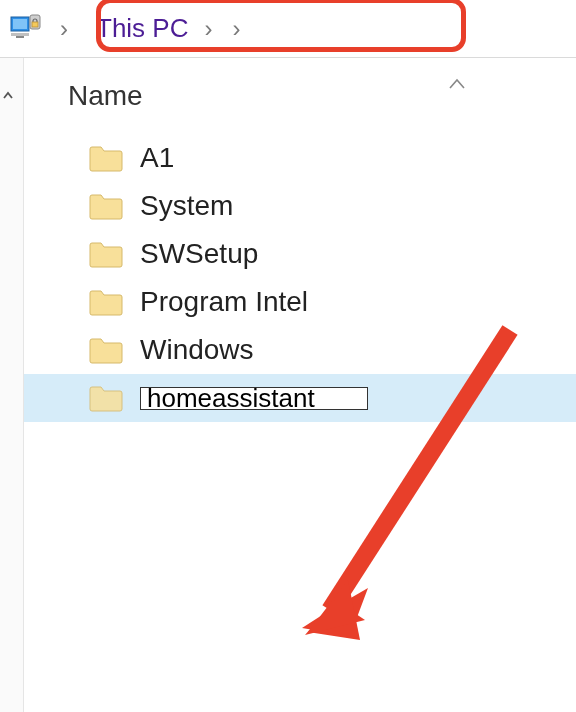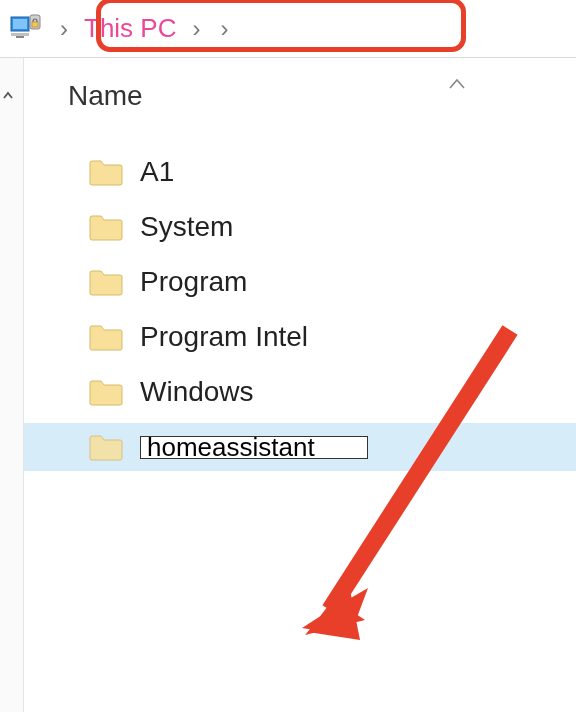--- a/index.html
+++ b/index.html
@@ -34,22 +34,23 @@
       height: 100%;
     }
     .chevron {
       color: #7a7a7a;
       font-size: 24px;
       padding: 0 10px;
       user-select: none;
     }
     .crumb {
       font-size: 26px;
-      color: #ec4899;
+      color: #4c1d95;
       padding: 2px 6px;
+      margin-left: 12px;
     }
     .breadcrumb-highlight {
       position: absolute;
       left: 96px;
       top: -2px;
       width: 370px;
       height: 54px;
       border: 5px solid #e83f2a;
       border-radius: 14px;
       pointer-events: none;
@@ -73,37 +74,37 @@
     }
     .main {
       flex: 1;
       padding-left: 44px;
       padding-top: 22px;
     }
     .header-row {
       display: flex;
       align-items: center;
       position: relative;
-      margin-bottom: 36px;
+      margin-bottom: 22px;
     }
     .col-name {
       font-size: 28px;
       color: #333;
     }
     .sort-caret {
       font-size: 18px;
       color: #777;
       position: absolute;
       left: 380px;
       top: -6px;
     }
     .folder-list {
       display: flex;
       flex-direction: column;
-      gap: 7px;
+      gap: 0;
     }
     .folder-row {
       display: flex;
       align-items: center;
       height: 48px;
       padding-left: 20px;
     }
     .folder-icon {
       width: 36px;
       height: 30px;
@@ -206,21 +207,21 @@
             </svg>
         </span>
         <span class="folder-label">System</span>
       </div>
       <div class="folder-row">
         <span class="folder-icon">
           <svg viewBox="0 0 36 30">
               <path d="M2 6 L2 26 Q2 28 4 28 L32 28 Q34 28 34 26 L34 10 Q34 8 32 8 L16 8 L13 4 L4 4 Q2 4 2 6 Z" fill="#f8e09a" stroke="#d6b96a" stroke-width="1"></path>
             </svg>
         </span>
-        <span class="folder-label">Program</span>
+        <span class="folder-label">SWSetup</span>
       </div>
       <div class="folder-row">
         <span class="folder-icon">
           <svg viewBox="0 0 36 30">
               <path d="M2 6 L2 26 Q2 28 4 28 L32 28 Q34 28 34 26 L34 10 Q34 8 32 8 L16 8 L13 4 L4 4 Q2 4 2 6 Z" fill="#f8e09a" stroke="#d6b96a" stroke-width="1"></path>
             </svg>
         </span>
         <span class="folder-label">Program Intel</span>
       </div>
       <div class="folder-row">

